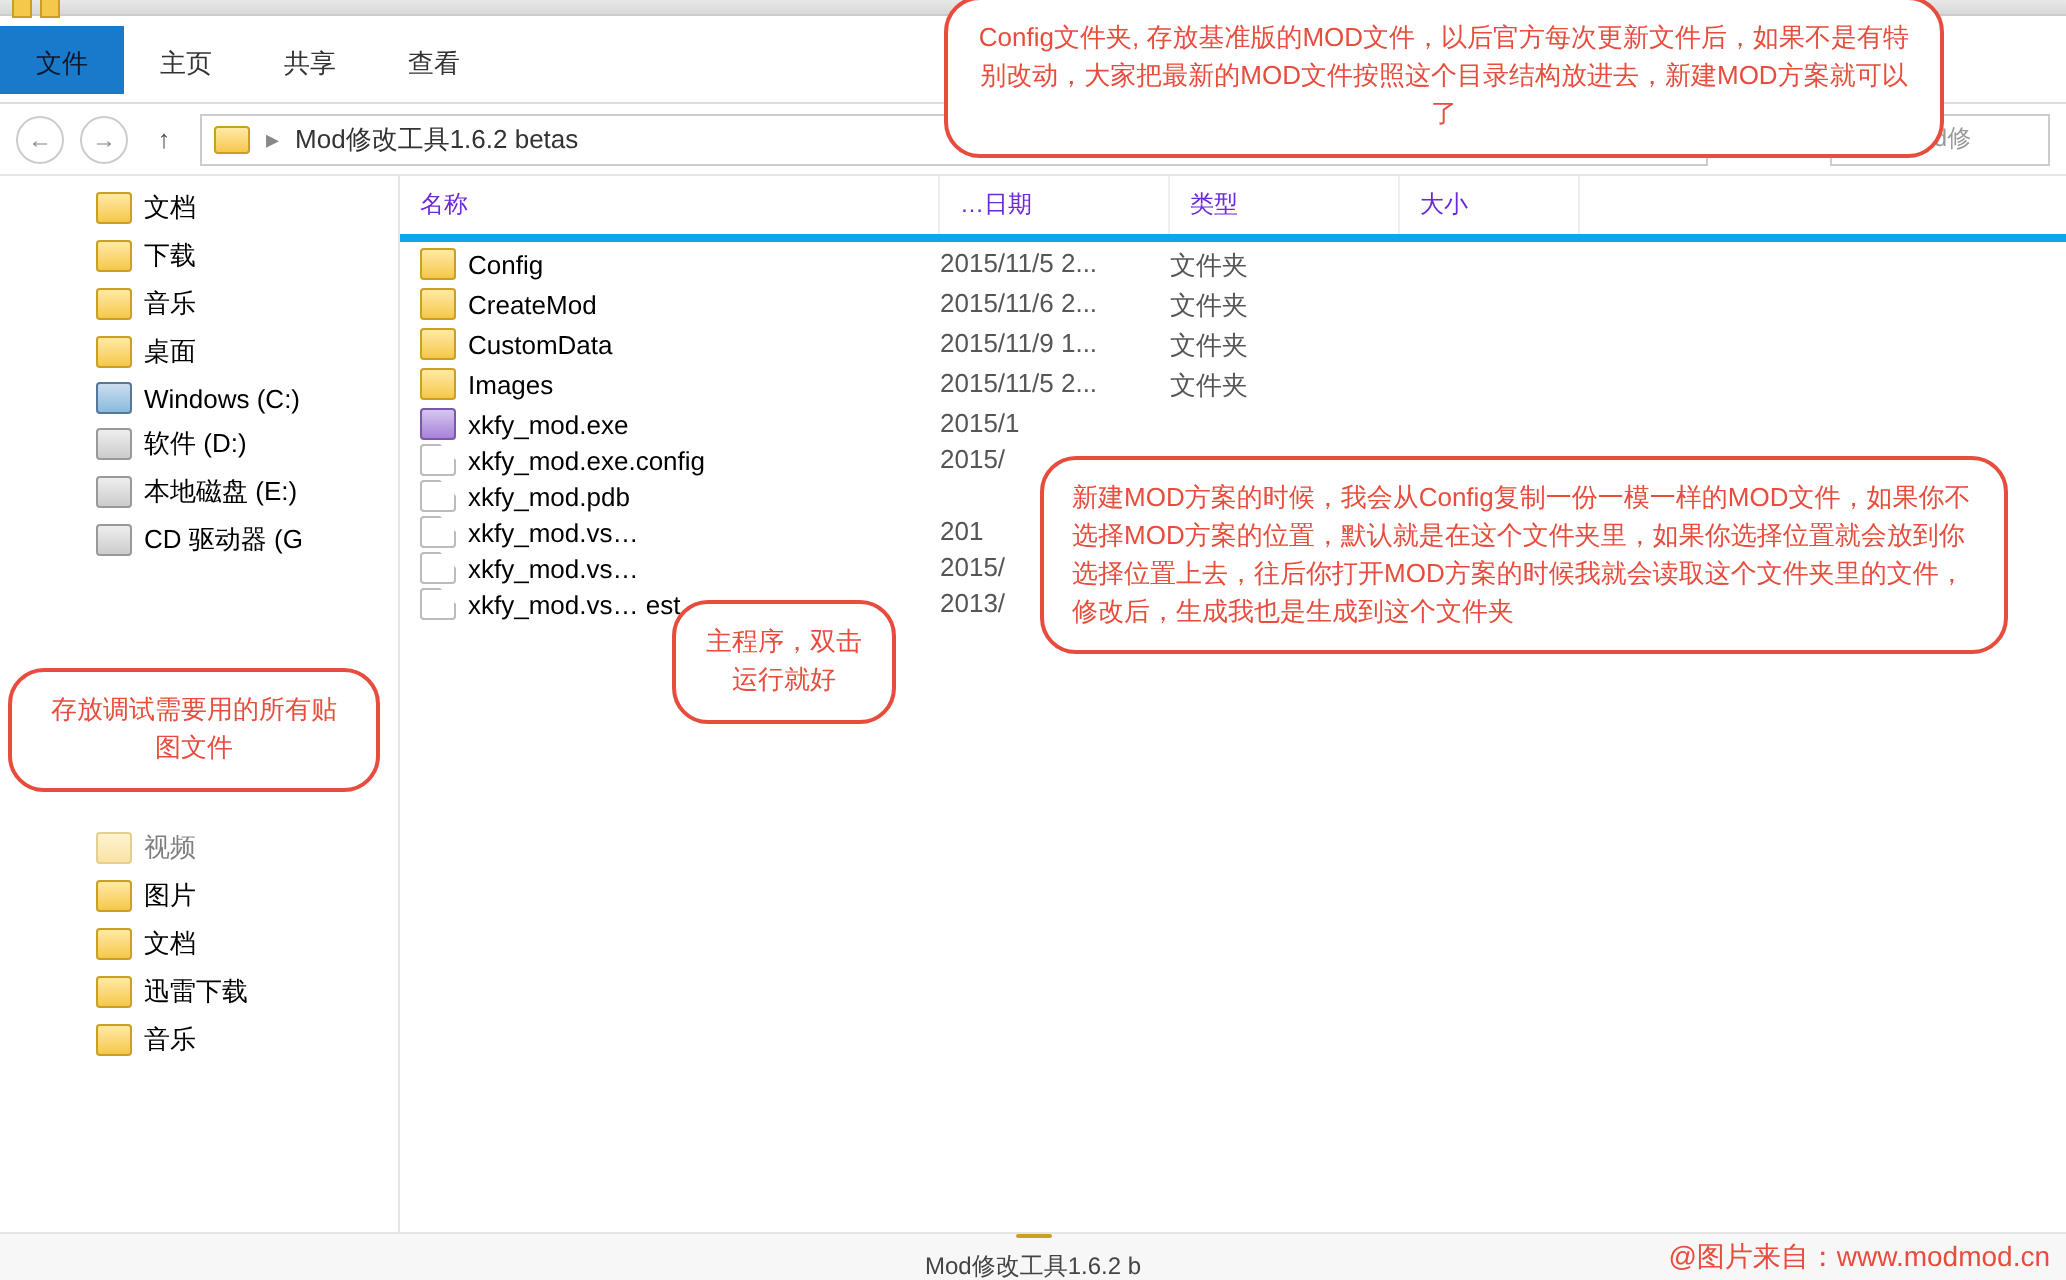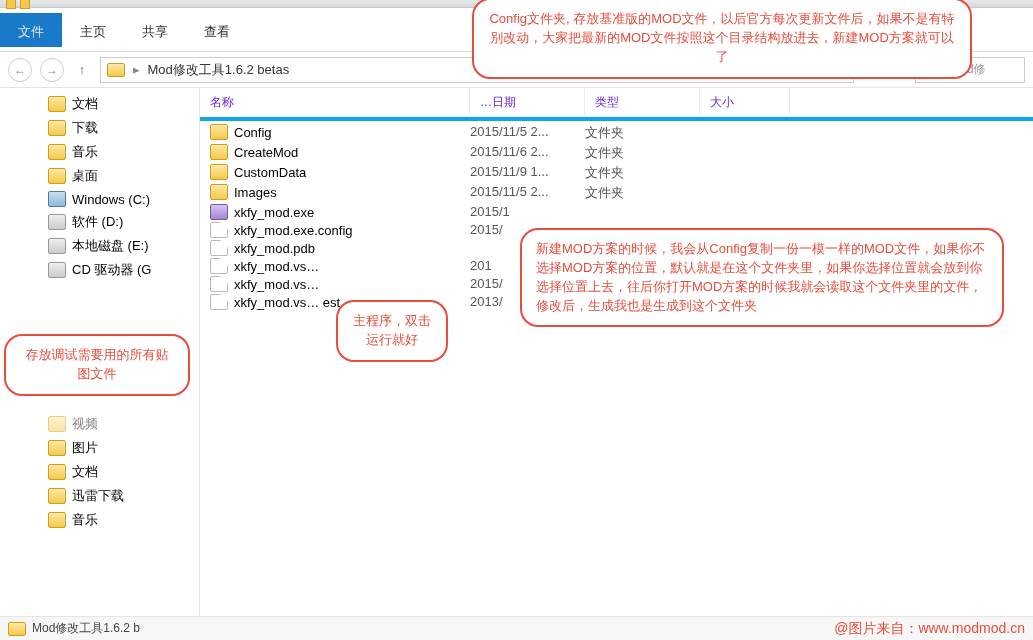--- a/index.html
+++ b/index.html
@@ -1,21 +1,21 @@
 <!DOCTYPE html>
 <html><head>
 <meta charset="utf-8">
 <style>
 * { margin: 0; padding: 0; box-sizing: border-box; }
 body { font-family: "Microsoft YaHei", "Segoe UI", sans-serif; font-size: 13px; background: #fff; width: 1033px; height: 640px; overflow: hidden; position: relative; }
 .titlebar { height: 8px; background: linear-gradient(#e8e8e8,#d8d8d8); border-bottom: 1px solid #ccc; display: flex; align-items: center; padding: 0 6px; }
 .titlebar .dot { width: 10px; height: 10px; background: #f5c84c; border: 1px solid #c9a020; margin-right: 4px; }
 .ribbon { height: 44px; background: #fff; border-bottom: 1px solid #ddd; display: flex; align-items: center; }
 .ribbon-tab { padding: 10px 18px 6px; font-size: 13px; color: #333; cursor: pointer; }
-.ribbon-tab.active { background: #1979ca; color: #e5e5e5; }
+.ribbon-tab.active { background: #1979ca; color: #0f172a; }
 .toolbar { height: 36px; border-bottom: 1px solid #e5e5e5; display: flex; align-items: center; padding: 0 8px; gap: 8px; }
 .navbtn { width: 24px; height: 24px; border: 1px solid #ccc; border-radius: 12px; display: flex; align-items: center; justify-content: center; color: #888; font-size: 12px; cursor: pointer; }
 .up { width: 20px; height: 20px; display: flex; align-items: center; justify-content: center; color: #555; cursor: pointer; }
 .addrbar { flex: 1; height: 26px; border: 1px solid #ccc; display: flex; align-items: center; padding: 0 6px; gap: 8px; }
 .crumb { color: #333; cursor: pointer; }
 .crumb-sep { color: #888; }
 .foldericon { width: 18px; height: 14px; background: linear-gradient(#ffe9a6,#f5c84c); border: 1px solid #c9a020; border-radius: 2px; }
 .refresh { width: 24px; display: flex; justify-content: center; color: #4a8; cursor: pointer; }
 .searchbox { width: 110px; height: 26px; border: 1px solid #ccc; padding: 0 6px; color: #999; display: flex; align-items: center; font-size: 12px; }
 .content { display: flex; height: 536px; }
@@ -41,21 +41,21 @@
 .filerow .c-type { width: 115px; color: #555; }
 .filerow .c-size { width: 90px; color: #555; text-align: right; padding-right: 12px; }
 .fi { width: 18px; height: 16px; flex-shrink: 0; }
 .fi-folder { background: linear-gradient(#ffe9a6,#f5c84c); border: 1px solid #c9a020; border-radius: 2px; }
 .fi-file { background: #fff; border: 1px solid #bbb; border-radius: 2px; position: relative; }
 .fi-file::after { content: ""; position: absolute; right: -1px; top: -1px; border: 4px solid transparent; border-top-color: #fff; border-right-color: #fff; }
 .fi-exe { background: linear-gradient(#d7c6f0,#a782d8); border: 1px solid #7a5aa8; border-radius: 2px; }
 
 
 .callout { position: absolute; border: 2px solid #e74c3c; border-radius: 18px; padding: 10px 14px; font-size: 13px; color: #e74c3c; background: #fff; line-height: 1.45; z-index: 20; }
-.statusbar { position: absolute; left: 0; right: 0; bottom: 0; height: 24px; border-top: 1px solid #e5e5e5; background: #f7f7f7; display: flex; align-items: center; padding: 0 8px; gap: 6px; font-size: 12px; color: #444; }
+.statusbar { position: absolute; left: 0; right: 0; bottom: 0; height: 24px; border-top: 1px solid #e5e5e5; background: #f7f7f7; display: flex; align-items: center; padding: 0 8px; gap: 6px; font-size: 12px; color: #444; flex-direction: column; }
 .watermark { position: absolute; right: 8px; bottom: 2px; font-size: 14px; color: #e74c3c; z-index: 30; }
 svg.arrow { position: absolute; z-index: 18; pointer-events: none; }
 </style>
 </head>
 <body>
 
 <div class="titlebar">
   <div class="dot"></div>
   <div class="dot"></div>
 </div>

